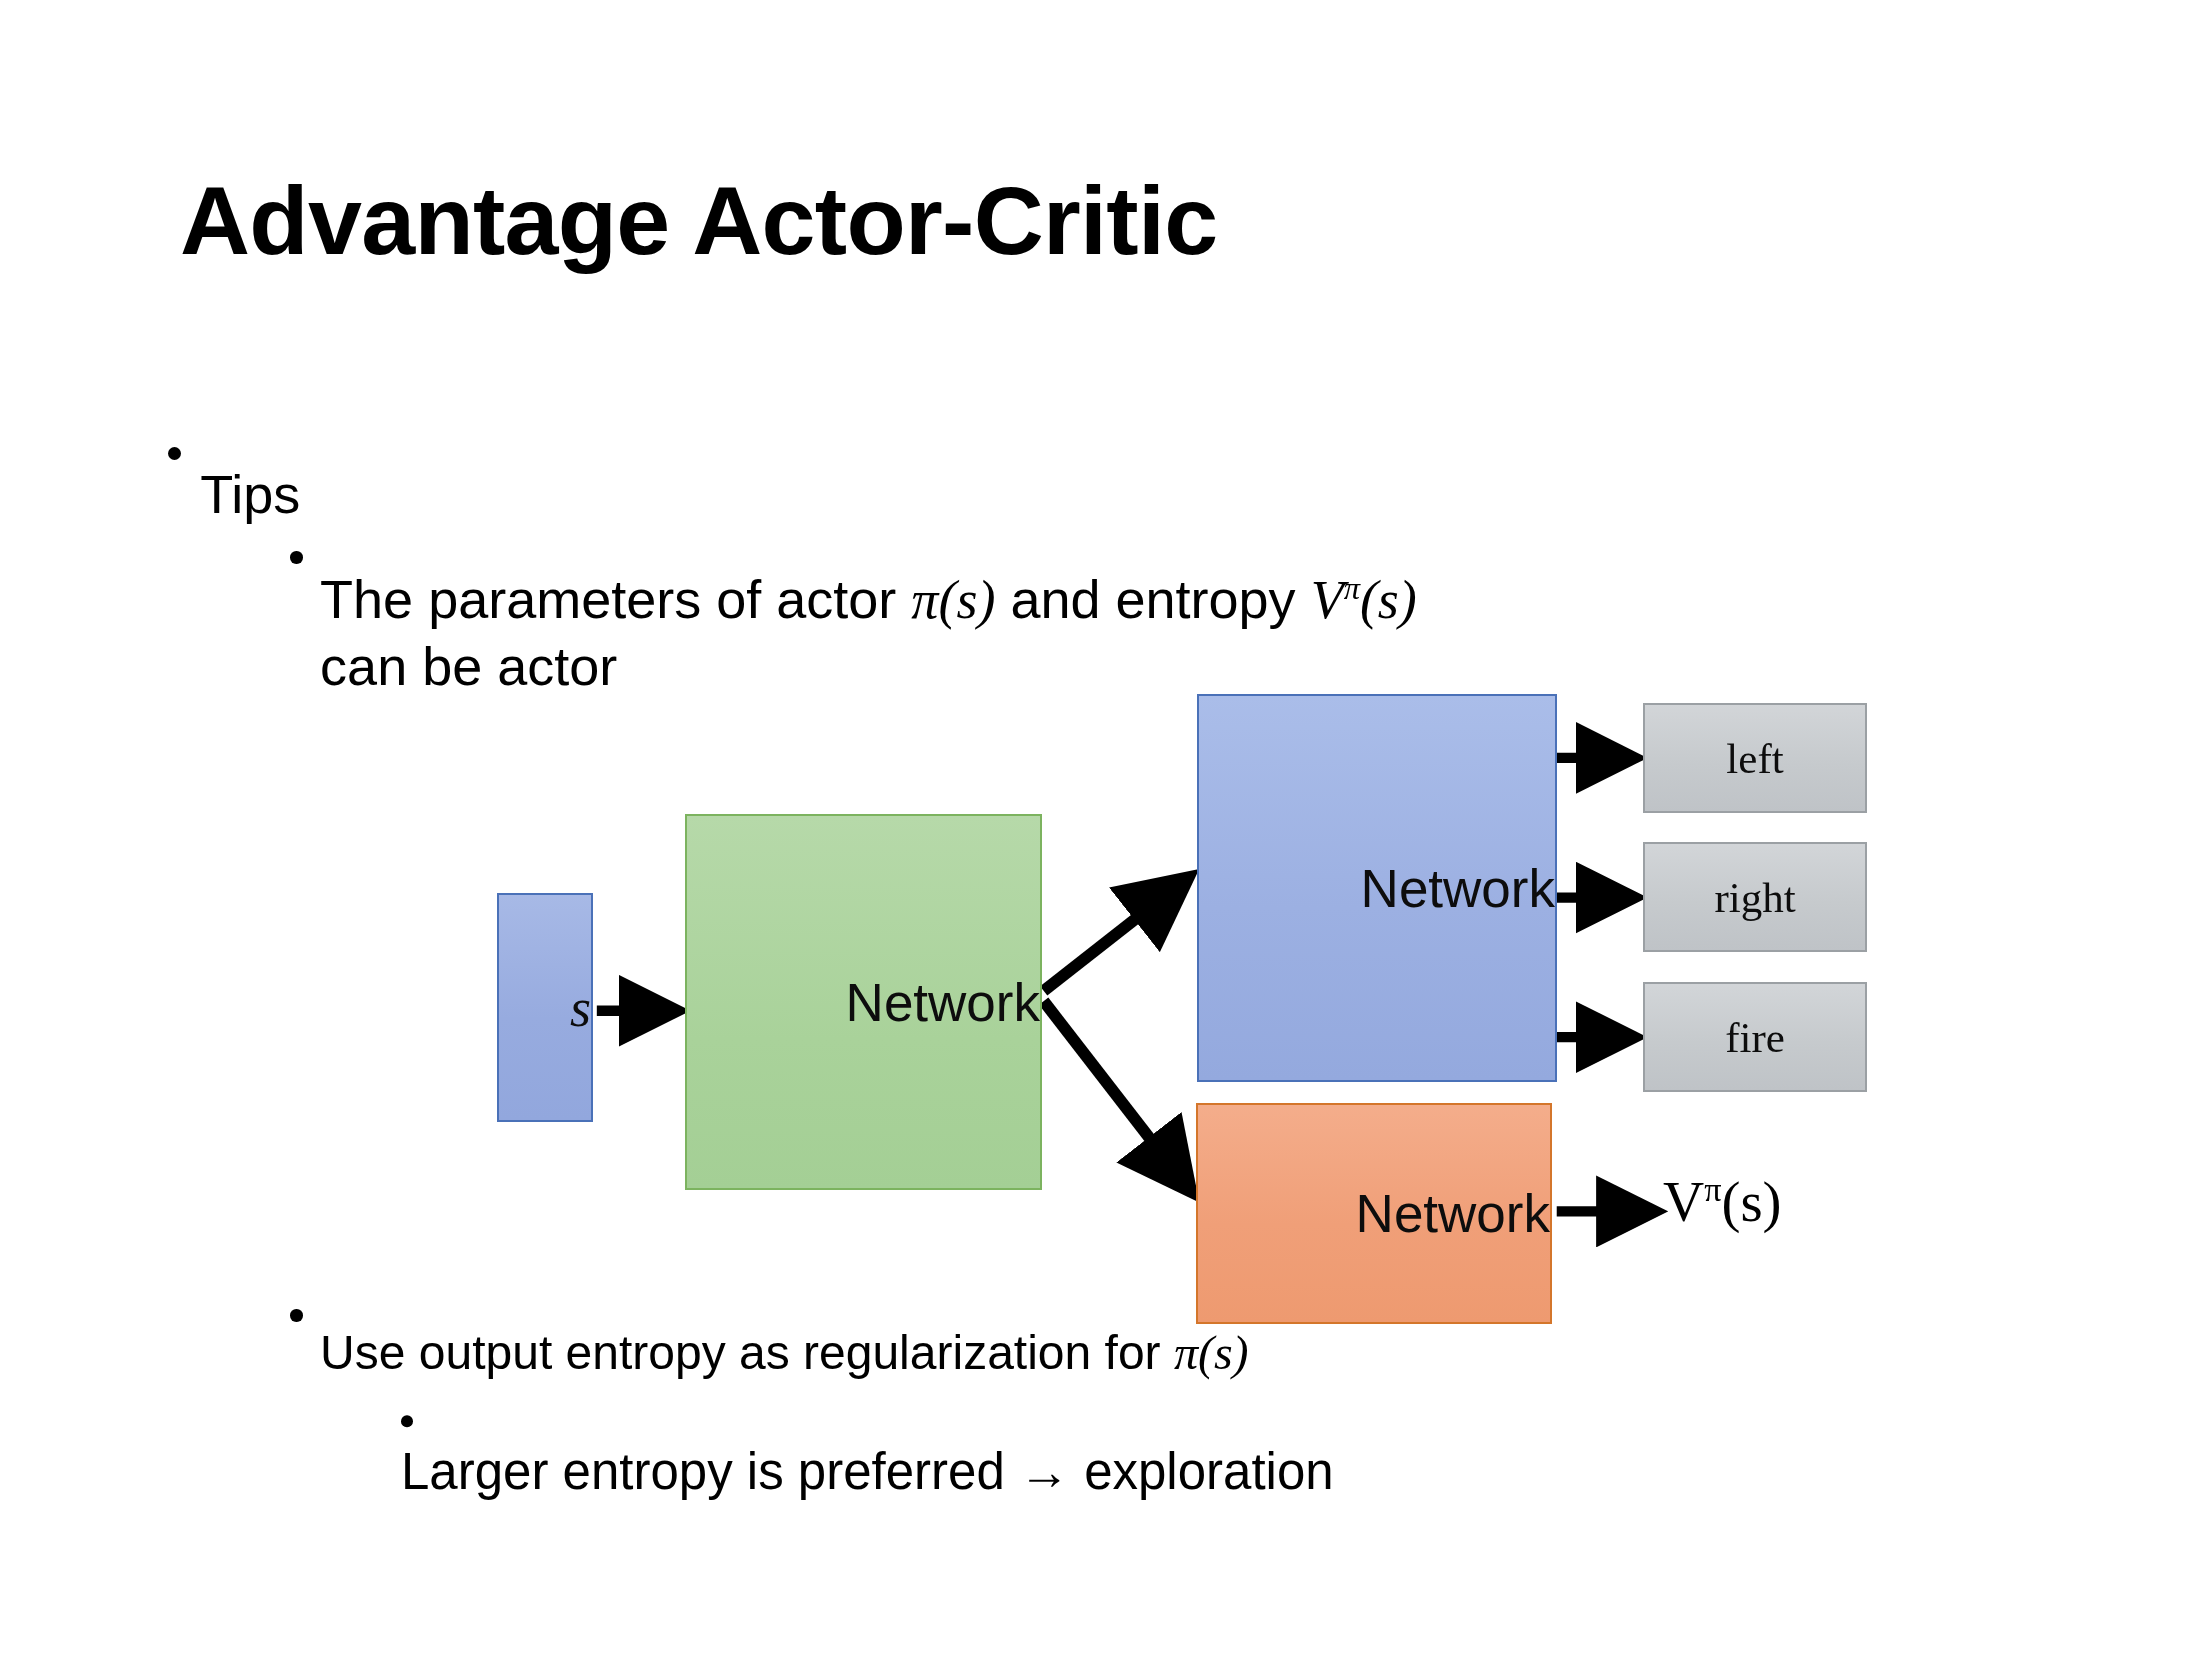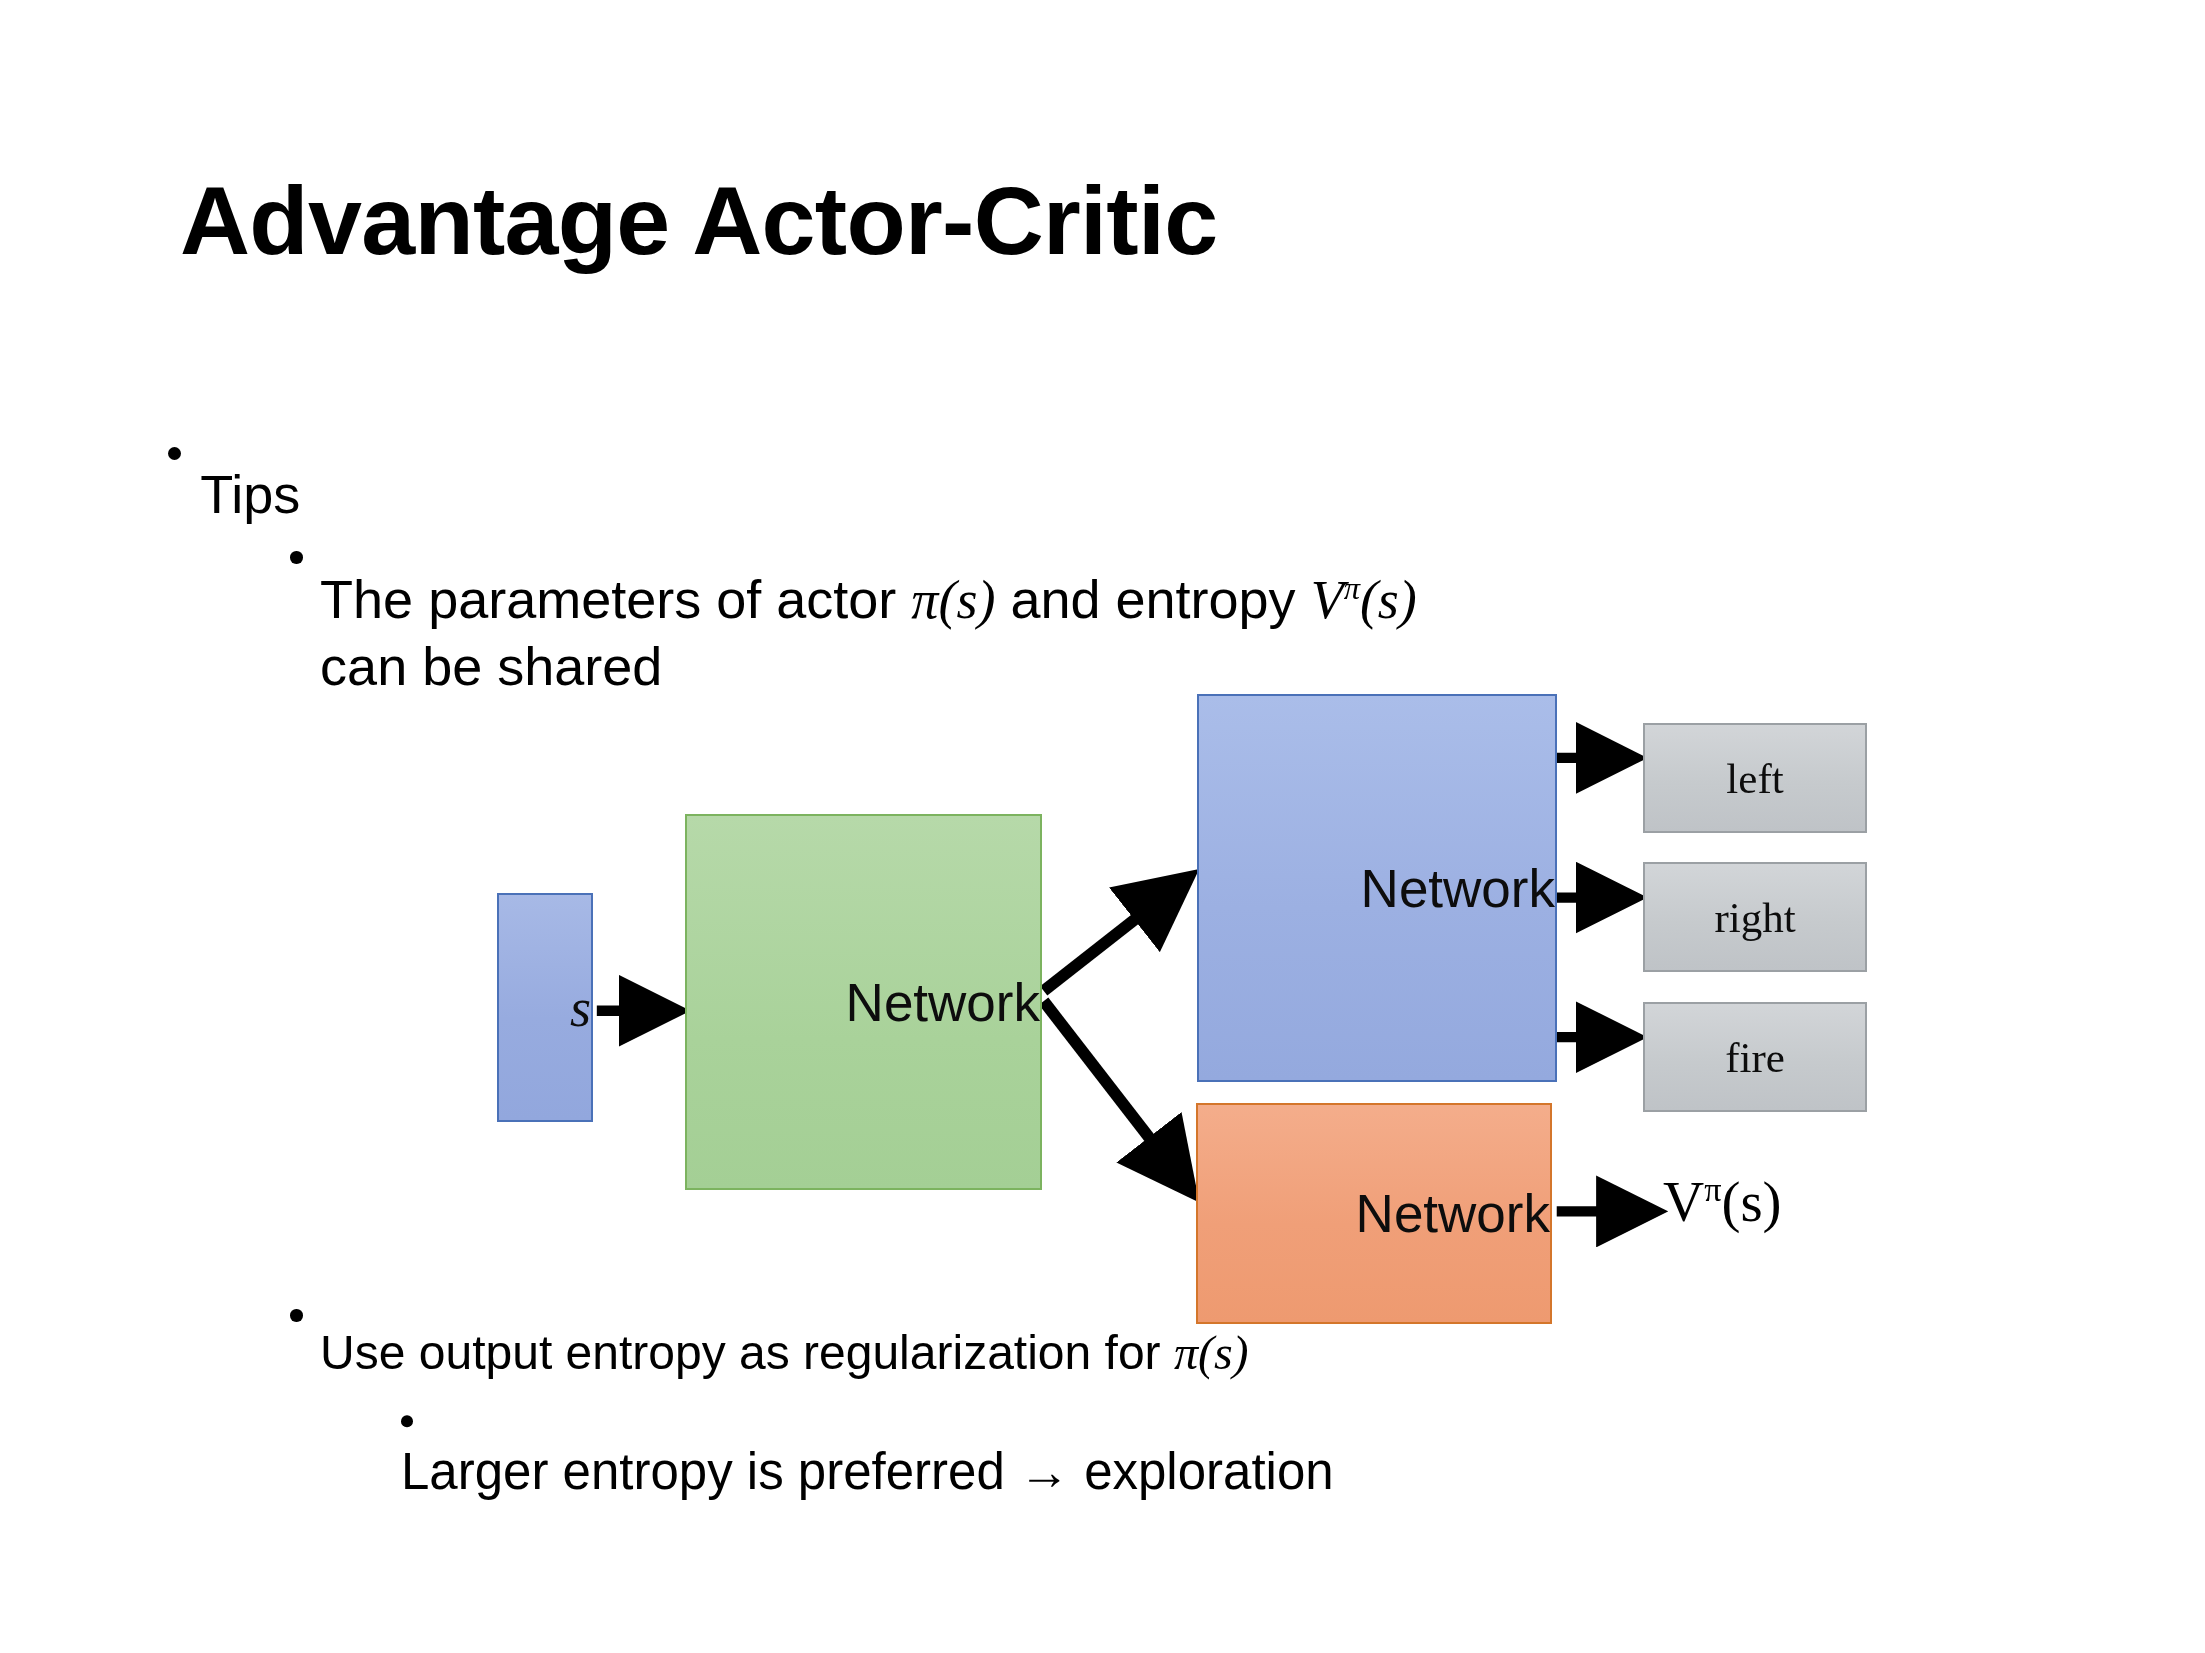--- a/index.html
+++ b/index.html
@@ -186,21 +186,20 @@
   .out-box {
     position: absolute;
     box-sizing: border-box;
     width: 224px;
     height: 110px;
     background: linear-gradient(180deg, #d2d5d8 0%, #c6cacd 55%, #bfc3c7 100%);
     border: 2.2px solid #9ba0a4;
     display: flex;
     align-items: center;
     justify-content: center;
-    margin-top: 20px;
   }
   .out-box .out-label {
     font-family: "Liberation Serif", serif;
     font-size: 43px;
     color: #0d0d0d;
   }
   #out-left  { left: 1643px; top: 703px; }
   #out-right { left: 1643px; top: 842px; }
   #out-fire  { left: 1643px; top: 982px; }
 
@@ -229,21 +228,21 @@
 
 <div id="slide-title">Advantage Actor-Critic</div>
 
 <div class="bullet-row" id="bullet-tips">
   <span class="bullet-dot"></span>
   <span class="bullet-text">Tips</span>
 </div>
 
 <div class="bullet-row" id="bullet-params">
   <span class="bullet-dot"></span>
-  <span class="bullet-text"><span>The parameters of actor </span><span class="math">π(s)</span><span>  and entropy </span><span class="math"><span>V</span><sup>π</sup><span>(s)</span></span><br><span>can be shared</span></span>
+  <span class="bullet-text"><span>The parameters of actor </span><span class="math">π(s)</span><span>  and entropy </span><span class="math"><span>V</span><sup>π</sup><span>(s)</span></span><br><span>can be actor</span></span>
 </div>
 
 <div id="diagram">
 
   <svg id="arrows" viewBox="0 0 3000 2250" xmlns="http://www.w3.org/2000/svg">
     <defs>
       <marker id="ah" markerWidth="7" markerHeight="7" refX="5.6" refY="3.5" orient="auto" markerUnits="strokeWidth">
         <path d="M0,0 L7,3.5 L0,7 z" fill="#000000"></path>
       </marker>
     </defs>

